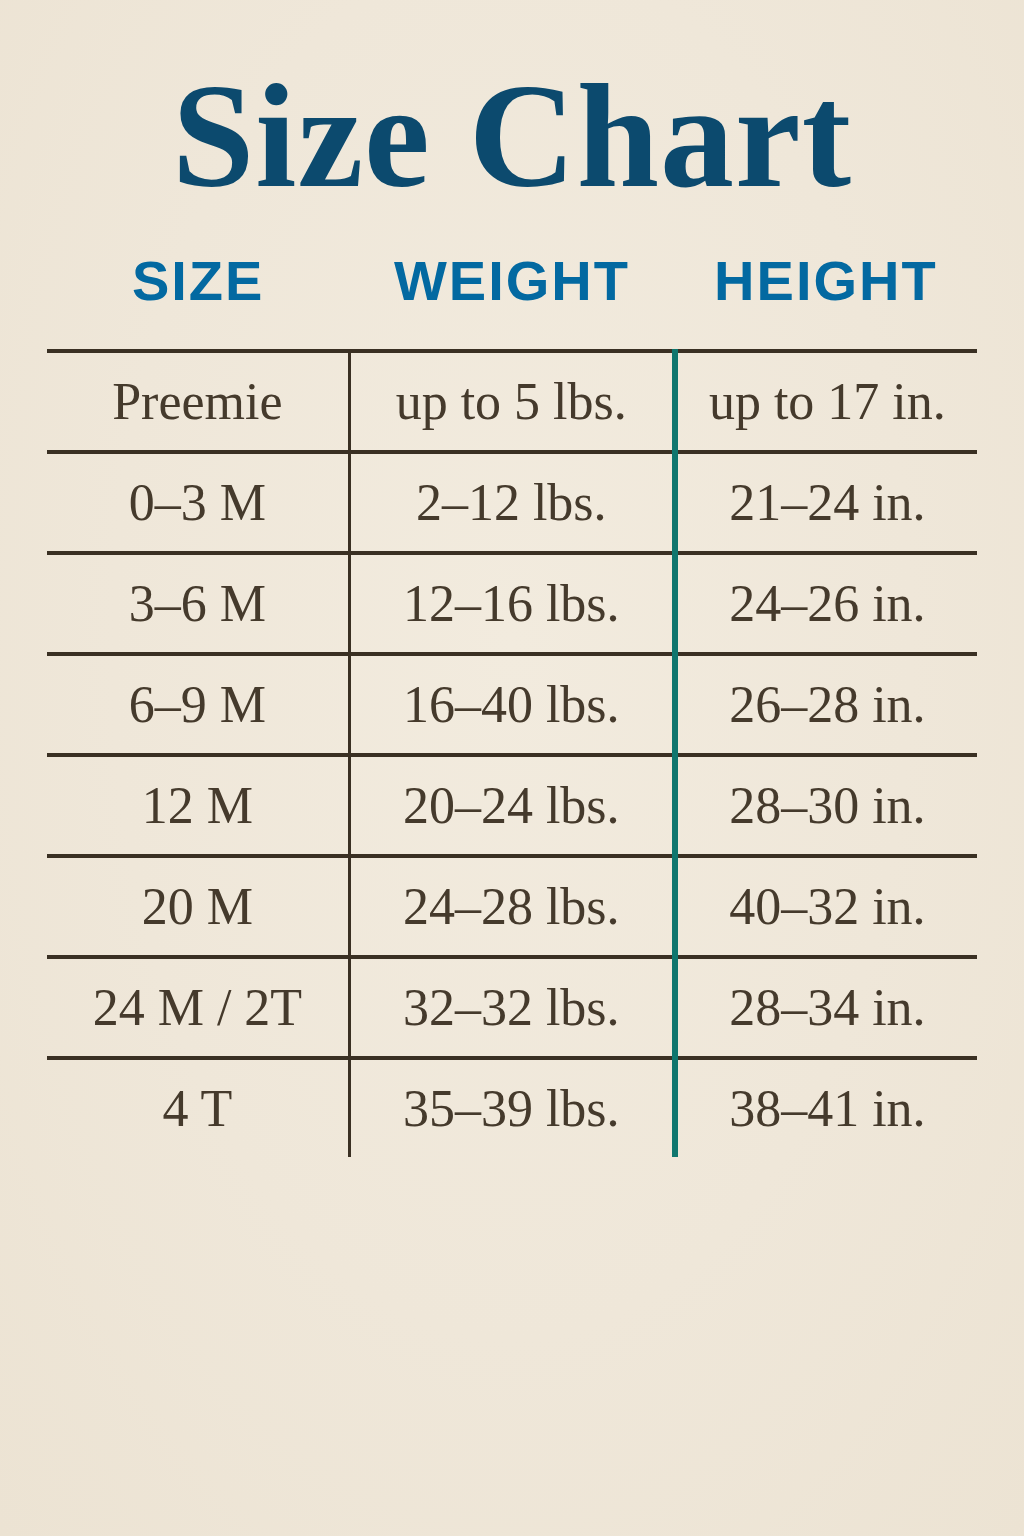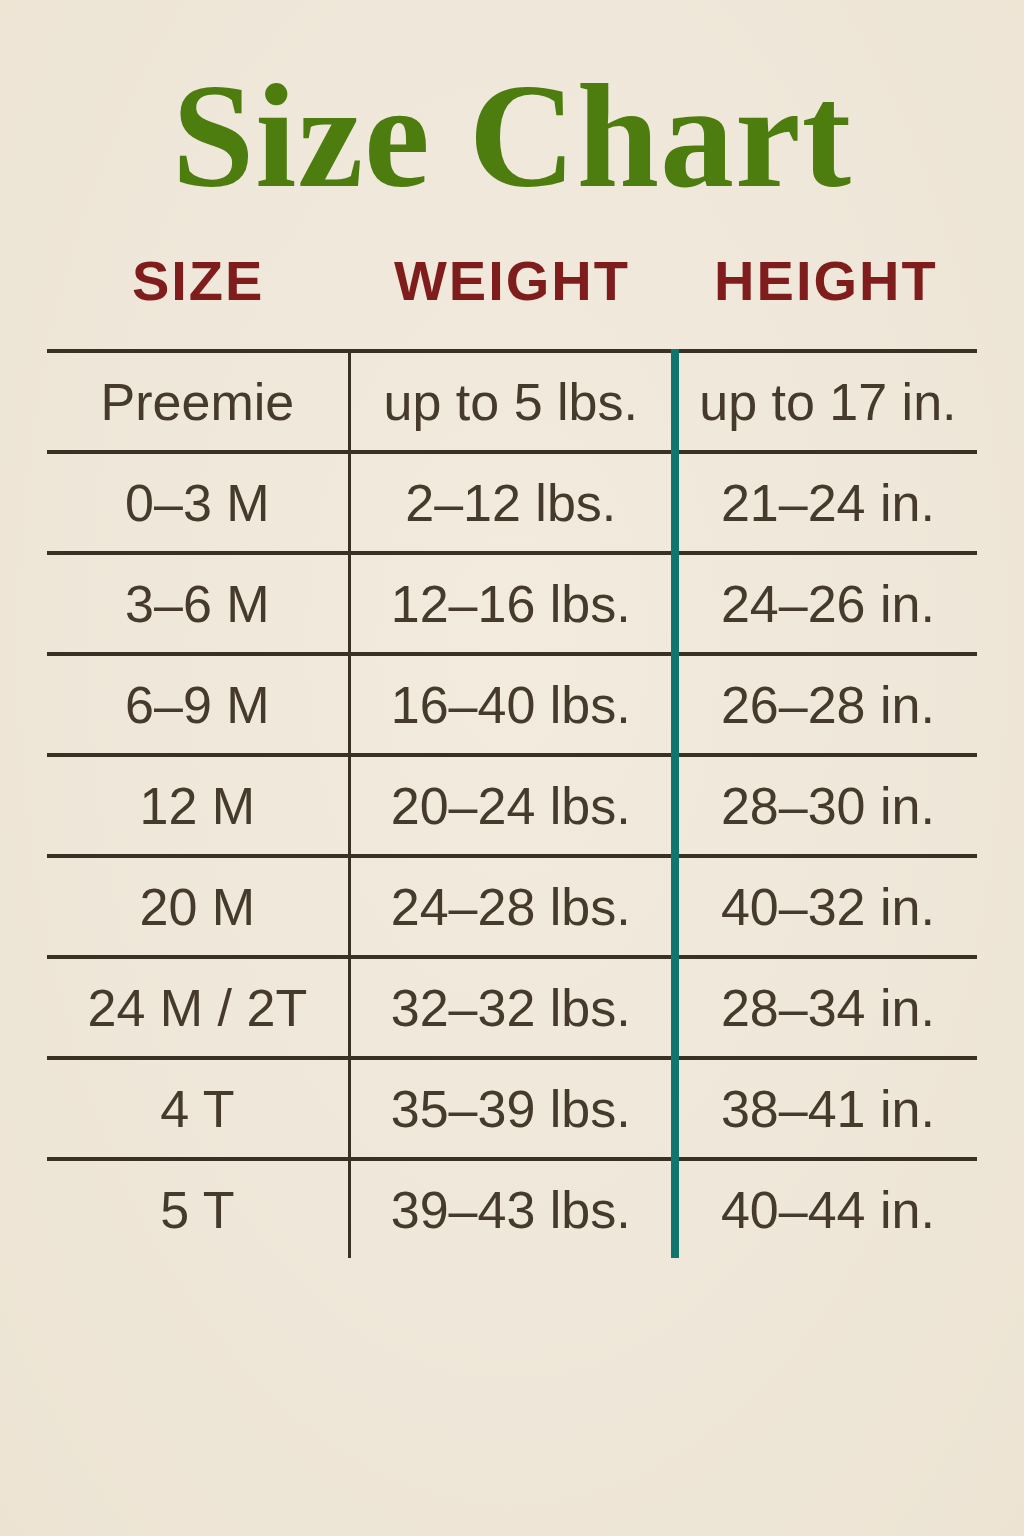--- a/index.html
+++ b/index.html
@@ -19,55 +19,56 @@
     height: 1536px;
     box-sizing: border-box;
   }
   .title {
     font-family: "Liberation Serif", serif;
     font-weight: 700;
     font-size: 148px;
     line-height: 1.0;
     letter-spacing: 1px;
     text-align: center;
-    color: #4d7c0f;
+    color: #0c4a6e;
     margin: 62px 0 0 0;
   }
   table.size-chart {
     width: 930px;
     margin: 0 auto;
     border-collapse: collapse;
     table-layout: fixed;
     margin-top: 38px;
   }
   col.c-size   { width: 32.5%; }
   col.c-weight { width: 35%;   }
   col.c-height { width: 32.5%; }
   thead th {
     font-size: 56px;
     font-weight: 700;
     letter-spacing: 2px;
-    color: #7f1d1d;
+    color: #0369a1;
     text-align: center;
     vertical-align: bottom;
     padding: 0 0 36px 0;
     border: none;
   }
   tbody td {
     font-size: 52px;
     font-weight: 400;
     text-align: center;
     vertical-align: middle;
     height: 95px;
     border-top: 4px solid #3A3023;
     color: #453A2C;
+    font-family: Liberation Serif, serif;
   }
   tbody td.mid {
     border-left: 3px solid #3A3023;
-    border-right: 8px solid #0f766e;
+    border-right: 6px solid #0f766e;
     margin-left: 35px;
   }
   
 </style>
 </head>
 <body>
 
 <div class="page">
 
   <h1 class="title">Size Chart</h1>
@@ -119,21 +120,16 @@
       <tr>
         <td>24 M / 2T</td>
         <td class="mid">32–32 lbs.</td>
         <td>28–34 in.</td>
       </tr>
       <tr>
         <td>4 T</td>
         <td class="mid">35–39 lbs.</td>
         <td>38–41 in.</td>
       </tr>
-      <tr>
-        <td>5 T</td>
-        <td class="mid">39–43 lbs.</td>
-        <td>40–44 in.</td>
-      </tr>
     </tbody>
   </table>
 
 </div>
 
 </body></html>

